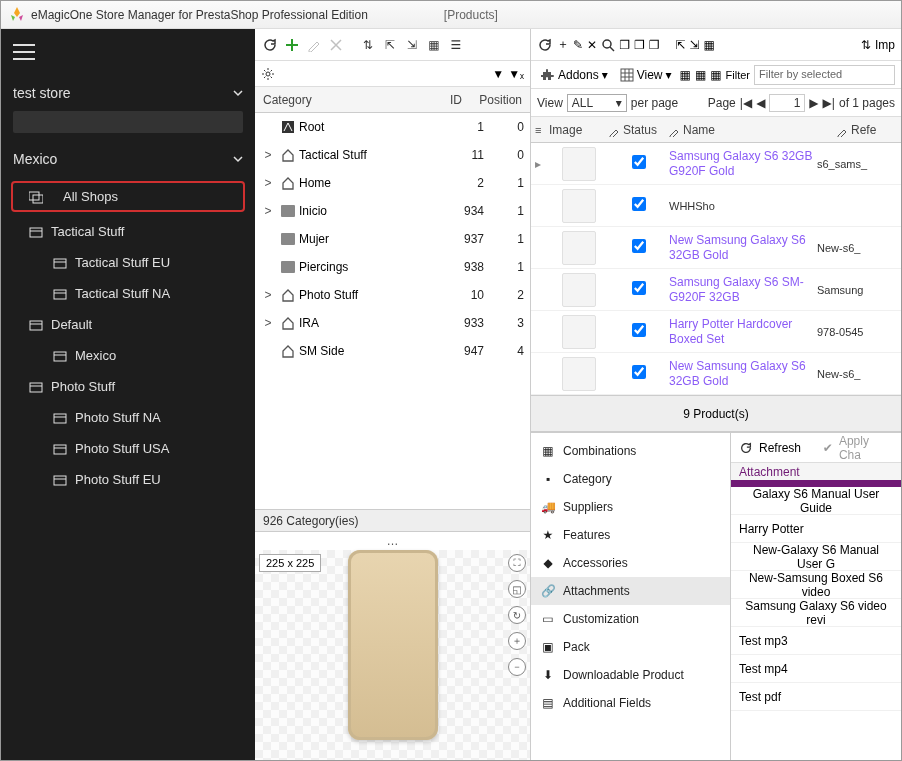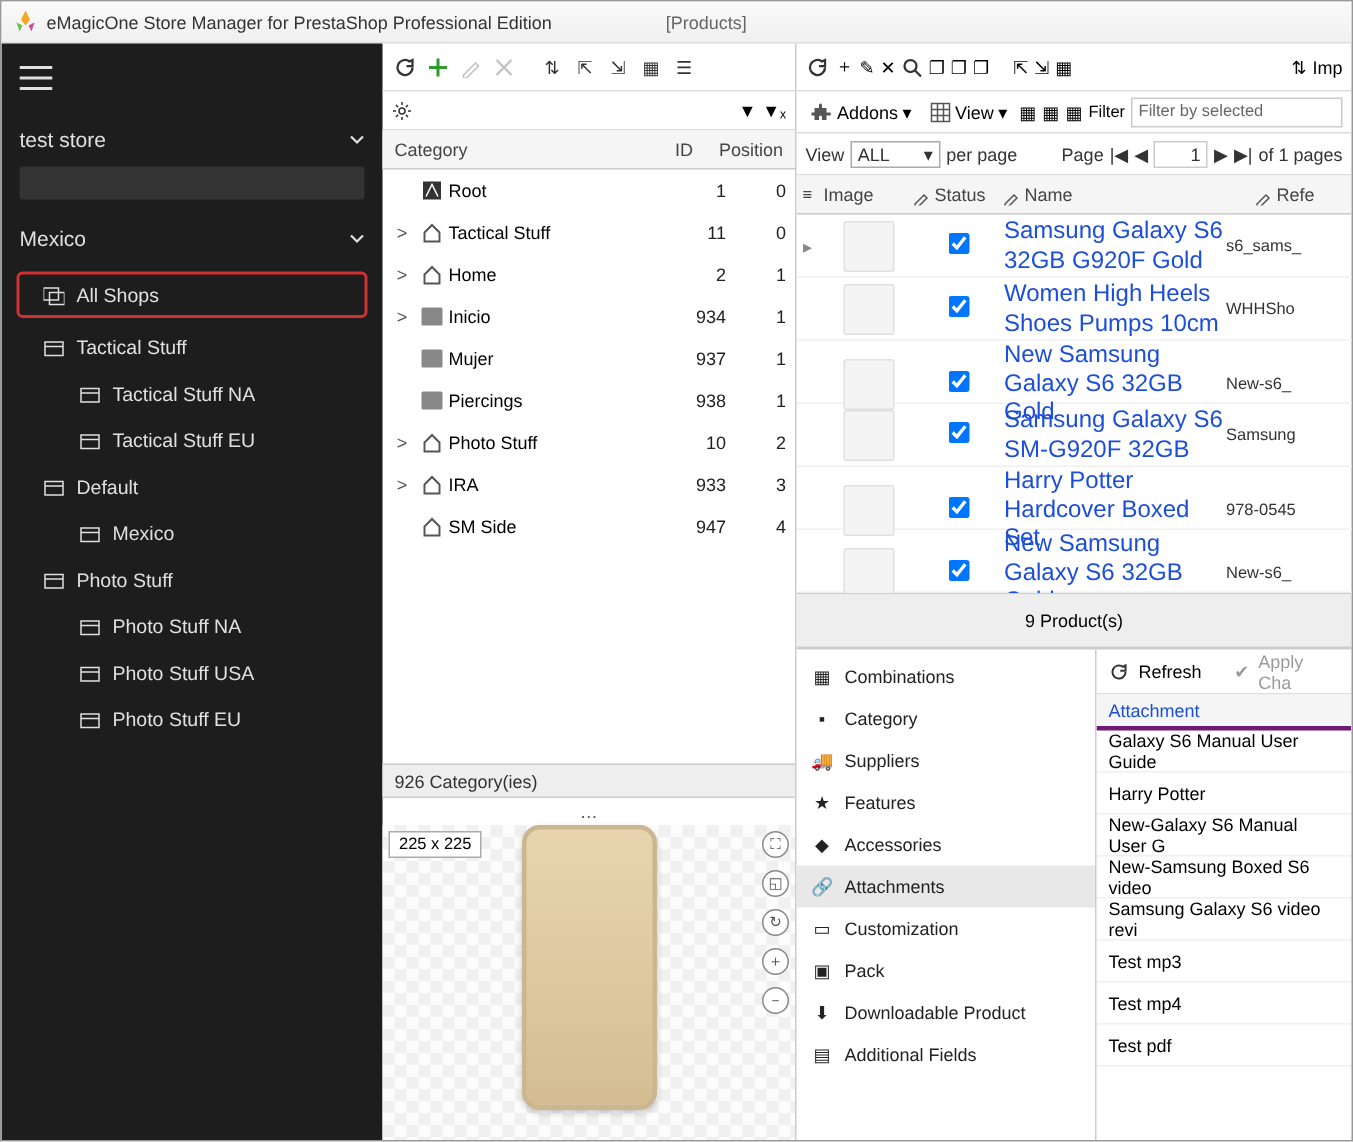--- a/index.html
+++ b/index.html
@@ -12,21 +12,21 @@
   .sidebar { width: 254px; background: #1d1d1d; color: #e0e0e0; display: flex; flex-direction: column; }
   .hamburger { padding: 14px 12px; }
   .hamburger svg { width: 22px; height: 18px; }
   .side-row { display: flex; align-items: center; padding: 10px 12px; justify-content: space-between; }
   .side-row span { font-size: 14px; }
   .side-input { margin: 0 12px 8px 12px; height: 22px; background: #333; border-radius: 2px; }
   .shop-item { display: flex; align-items: center; padding: 8px 12px 8px 28px; gap: 8px; }
   .shop-item.l2 { padding-left: 52px; }
   .shop-item svg { width: 14px; height: 14px; }
   .shop-item span { font-size: 13px; color: #e0e0e0; }
-  .highlight-box { border: 2px solid #d03030; border-radius: 4px; margin: 4px 10px; padding: 6px 16px; display: flex; align-items: center; gap: 8px; }
+  .highlight-box { border: 2px solid #d03030; border-radius: 4px; margin: 4px 10px; padding: 6px 16px; display: flex; align-items: center; gap: 20px; }
   .chev { width: 10px; height: 10px; }
 
   .midpane { width: 276px; display: flex; flex-direction: column; border-right: 1px solid #ccc; }
   .toolbar { height: 32px; display: flex; align-items: center; gap: 4px; padding: 0 6px; border-bottom: 1px solid #ddd; }
   .toolbar .ico { width: 18px; height: 18px; display: flex; align-items: center; justify-content: center; color: #333; }
   .toolbar .ico.green { color: #2a9c2a; }
   .toolbar .ico.dim { opacity: .3; }
   .subbar { height: 26px; display: flex; align-items: center; padding: 0 6px; border-bottom: 1px solid #ddd; gap: 4px; }
   .cat-head { display: grid; grid-template-columns: 1fr 50px 60px; height: 26px; align-items: center; padding: 0 8px; background: #f5f5f5; border-bottom: 1px solid #ccc; color: #444; }
   .cat-head .r { text-align: right; }
@@ -52,35 +52,35 @@
   .rtool2 .btn, .rtool3 .btn { display: flex; align-items: center; gap: 3px; padding: 2px 4px; }
   .filter-box { flex: 1; border: 1px solid #ccc; height: 20px; padding: 2px 4px; color: #666; font-size: 11px; }
   .page-box { width: 36px; height: 18px; border: 1px solid #ccc; text-align:right; padding-right:4px; display:flex; align-items:center; justify-content:flex-end;}
   .prod-head { display: grid; grid-template-columns: 14px 60px 60px 1fr 60px; height: 26px; align-items: center; background: #f5f5f5; border-bottom: 1px solid #ccc; padding: 0 4px; color: #444; }
   .prod-head .cell { display:flex; align-items:flex-end; gap:4px; }
   .prod-body { overflow: auto; }
   .prod-row { display: grid; grid-template-columns: 14px 60px 60px 1fr 80px; height: 42px; align-items: center; padding: 0 4px; border-bottom: 1px solid #f0f0f0; }
   .prod-row .thumb { width: 34px; height: 34px; background: #f4f4f4; border: 1px solid #e0e0e0; margin: 0 auto; border-radius:2px; }
   .prod-row .chk { text-align: center; }
   .prod-row .chk input { width: 14px; height: 14px; }
-  .prod-row .name { font-size: 16px; color: #1d4ed8; line-height: 1.2; }
+  .prod-row .name { font-size: 12px; color: #8b5cf6; line-height: 1.2; }
   .prod-row .ref { font-size: 11px; color: #333; white-space:nowrap; overflow:hidden; }
   .prod-footer { height: 36px; background: #eee; display:flex; align-items:center; padding:0 12px; border-top:1px solid #ccc; font-size:11px; }
   .prod-footer span { margin: 0 auto; }
 
   .bottom-split { flex: 1; display: flex; border-top: 2px solid #ccc; overflow:hidden;}
   .tabs-panel { width: 200px; border-right: 1px solid #ccc; padding: 4px 0; }
   .tab-item { display: flex; align-items: center; gap: 8px; padding: 7px 10px; font-size: 12px; color: #222; }
   .tab-item.active { background: #e8e8e8; }
   .attach-panel { flex: 1; display:flex; flex-direction:column; overflow:hidden;}
   .attach-tools { height: 30px; display:flex; align-items:center; gap:6px; padding:0 8px; border-bottom:1px solid #ddd; }
   .attach-tools .dim { opacity:.4; }
-  .attach-head { height: 24px; background:#f5f5f5; border-bottom:3px solid #701a75; display:flex; align-items:center; padding:0 8px; font-size:12px; color:#1d4ed8;}
+  .attach-head { height: 24px; background:#f5f5f5; border-bottom:7px solid #701a75; display:flex; align-items:center; padding:0 8px; font-size:12px; color:#701a75;}
   .attach-body { flex:1; overflow:auto; }
-  .attach-row { height: 28px; display:flex; align-items:center; padding:0 8px; border-bottom:1px solid #f0f0f0; font-size:12px; }
+  .attach-row { height: 28px; display:flex; align-items:center; padding:0 8px; border-bottom:1px solid #f0f0f0; font-size:12px;text-align:center; }
   .sel-box { width:60px; height:18px; border:1px solid #aaa; display:flex; align-items:center; padding:0 4px; font-size:11px; justify-content:space-between;}
   svg { display: block; }
 </style>
 </head>
 <body>
 
 <div class="titlebar">
   <svg class="logo" viewBox="0 0 16 16">
       <path fill="#f5a623" d="M8 0 L11 6 L8 10 L5 6 Z"></path>
       <path fill="#6cc04a" d="M2 8 L6 10 L4 14 Z"></path>
@@ -124,28 +124,28 @@
             <rect x="1" y="3" width="12" height="9" fill="none" stroke="#e0e0e0"></rect>
             <path d="M1 6h12" stroke="#e0e0e0"></path>
           </svg>
           <span>Tactical Stuff</span>
         </div>
         <div class="shop-item l2">
           <svg viewBox="0 0 14 14">
             <rect x="1" y="3" width="12" height="9" fill="none" stroke="#e0e0e0"></rect>
             <path d="M1 6h12" stroke="#e0e0e0"></path>
           </svg>
+          <span>Tactical Stuff EU</span>
+        </div>
+        <div class="shop-item l2">
+          <svg viewBox="0 0 14 14">
+            <rect x="1" y="3" width="12" height="9" fill="none" stroke="#e0e0e0"></rect>
+            <path d="M1 6h12" stroke="#e0e0e0"></path>
+          </svg>
           <span>Tactical Stuff NA</span>
-        </div>
-        <div class="shop-item l2">
-          <svg viewBox="0 0 14 14">
-            <rect x="1" y="3" width="12" height="9" fill="none" stroke="#e0e0e0"></rect>
-            <path d="M1 6h12" stroke="#e0e0e0"></path>
-          </svg>
-          <span>Tactical Stuff EU</span>
         </div>
         <div class="shop-item">
           <svg viewBox="0 0 14 14">
             <rect x="1" y="3" width="12" height="9" fill="none" stroke="#e0e0e0"></rect>
             <path d="M1 6h12" stroke="#e0e0e0"></path>
           </svg>
           <span>Default</span>
         </div>
         <div class="shop-item l2">
           <svg viewBox="0 0 14 14">
@@ -443,21 +443,20 @@
           <div class="chk"><input type="checkbox" checked="" style=""></div>
           <div class="name">Samsung Galaxy S6 32GB G920F Gold</div>
           <div class="ref">s6_sams_</div>
         </div>
         <div class="prod-row">
           <div style="color:#888;"></div>
           <div>
             <div class="thumb"></div>
           </div>
           <div class="chk"><input type="checkbox" checked="" style=""></div>
-          <div class="name">Women High Heels Shoes Pumps 10cm</div>
           <div class="ref">WHHSho</div>
         </div>
         <div class="prod-row">
           <div style="color:#888;"></div>
           <div>
             <div class="thumb"></div>
           </div>
           <div class="chk"><input type="checkbox" checked="" style=""></div>
           <div class="name">New Samsung Galaxy S6 32GB Gold</div>
           <div class="ref">New-s6_</div>

